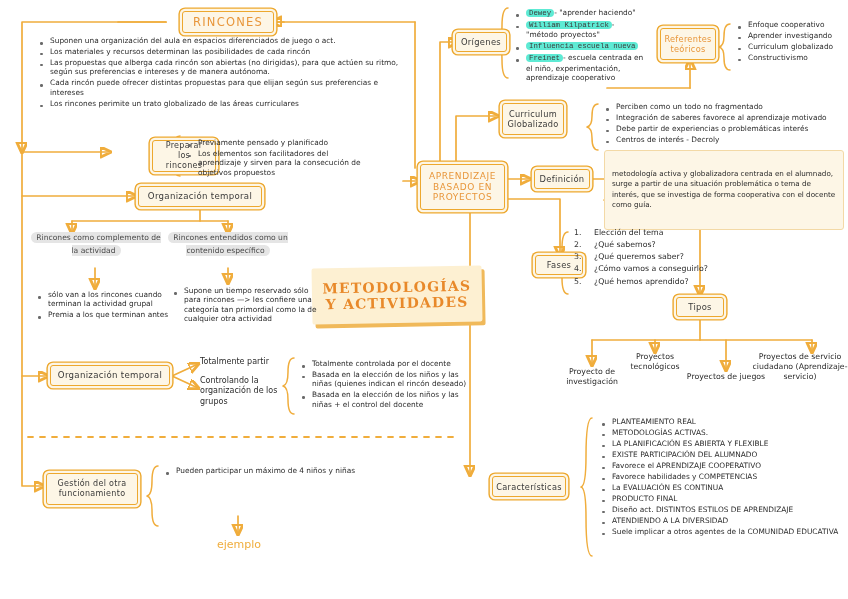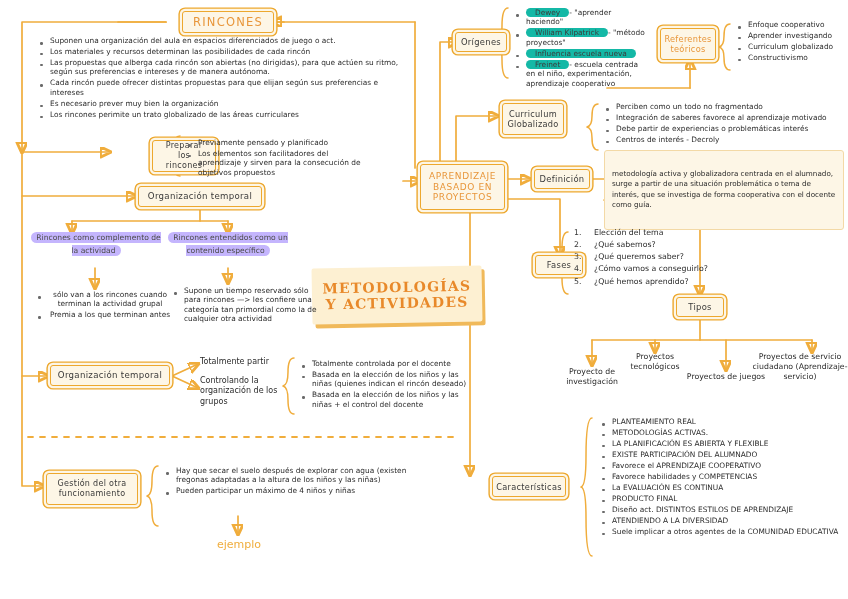--- a/index.html
+++ b/index.html
@@ -18,26 +18,27 @@
     text-align:center;
     display:flex;align-items:center;justify-content:center;
     padding:3px 6px;
     line-height:1.22;
     letter-spacing:.3px;
   }
   .box.double{box-shadow:0 0 0 2.2px #fdf6e6, 0 0 0 3.6px #eda82e;}
   .orange-txt{color:#e8963a;}
   
   .hl-orange{
-    background:#c4b5fd;border-radius:7px;padding:1px 5px;
+    background:#e5e5e5;border-radius:7px;padding:1px 5px;
     color:#4a4a4a;
   }
   .hl-green{
-    background:#14b8a6;border-radius:7px;padding:0 9px;
+    background:#5eead4;border-radius:7px;padding:0 3px;
     color:#3b3b3b;
+    font-family:Liberation Mono, monospace;
   }
   
   ul.bl{margin:0;padding:0;list-style:none;}
   ul.bl li{
     position:relative;padding-left:12px;margin-bottom:1.5px;line-height:1.28;
   }
   ul.bl li:before{
     content:"";position:absolute;left:2px;top:6px;
     width:2.5px;height:2.5px;background:#6a6a6a;border-radius:50%;
   }
@@ -155,40 +156,39 @@
 
 <div class="node box double" style="left:166px;top:11px;width:92px;height:22px;font-size:11.5px;margin-left:16px;">
   <span class="orange-txt" style="letter-spacing:1.2px;">RINCONES</span>
 </div>
 
 <ul class="bl node" style="left:38px;top:36px;width:370px;font-size:7.4px;">
   <li>Suponen una organización del aula en espacios diferenciados de juego o act.</li>
   <li>Los materiales y recursos determinan las posibilidades de cada rincón</li>
   <li>Las propuestas que alberga cada rincón son abiertas (no dirigidas), para que actúen su ritmo, según sus preferencias e intereses y de manera autónoma.</li>
   <li>Cada rincón puede ofrecer distintas propuestas para que elijan según sus preferencias e intereses</li>
-  <li>Es necesario prever muy bien la organización</li>
   <li>Los rincones perimite un trato globalizado de las áreas curriculares</li>
 </ul>
 
 <div class="node box double" style="left:112px;top:140px;width:64px;height:32px;font-size:8px;margin-left:40px;">
   <span>Preparar los rincones</span>
 </div>
 <ul class="bl node" style="left:186px;top:138px;width:180px;font-size:7.4px;">
   <li>Previamente pensado y planificado</li>
   <li>Los elementos son facilitadores del aprendizaje y sirven para la consecución de objetivos propuestos</li>
 </ul>
 
 <div class="node box double" style="left:138px;top:186px;width:124px;height:21px;font-size:8.6px;">
   <span>Organización temporal</span>
 </div>
 
 <div class="node" style="left:28px;top:231px;width:136px;text-align:center;font-size:7.6px;line-height:1.75;">
   <span class="hl-orange">Rincones como complemento de la actividad</span>
 </div>
-<ul class="bl node" style="left:36px;top:290px;width:136px;font-size:7.4px;text-align:center;">
+<ul class="bl node" style="left:36px;top:290px;width:136px;font-size:7.4px;">
   <li>sólo van a los rincones cuando terminan la actividad grupal</li>
   <li>Premia a los que terminan antes</li>
 </ul>
 
 <div class="node" style="left:166px;top:231px;width:124px;text-align:center;font-size:7.6px;line-height:1.75;">
   <span class="hl-orange">Rincones entendidos como un contenido específico</span>
 </div>
 <ul class="bl node" style="left:172px;top:286px;width:150px;font-size:7.4px;">
   <li>Supone un tiempo reservado sólo para rincones —&gt; les confiere una categoría tan primordial como la de cualquier otra actividad</li>
 </ul>
@@ -205,21 +205,20 @@
 <ul class="bl node" style="left:300px;top:359px;width:168px;font-size:7.4px;">
   <li>Totalmente controlada por el docente</li>
   <li>Basada en la elección de los niños y las niñas (quienes indican el rincón deseado)</li>
   <li>Basada en la elección de los niños y las niñas + el control del docente</li>
 </ul>
 
 <div class="node box double" style="left:46px;top:473px;width:92px;height:32px;font-size:8px;">
   <span>Gestión del otra funcionamiento</span>
 </div>
 <ul class="bl node" style="left:164px;top:466px;width:250px;font-size:7.4px;">
-  <li>Hay que secar el suelo después de explorar con agua (existen fregonas adaptadas a la altura de los niños y las niñas)</li>
   <li>Pueden participar un máximo de 4 niños y niñas</li>
 </ul>
 <div class="node" style="left:206px;top:538px;width:66px;text-align:center;font-size:11px;color:#f0ad3c;">
   <span>ejemplo</span>
 </div>
 
 <div class="node box double" style="left:420px;top:164px;width:85px;height:46px;font-size:9px;">
   <span class="orange-txt" style="letter-spacing:.6px;">APRENDIZAJE BASADO EN PROYECTOS</span>
 </div>
 

